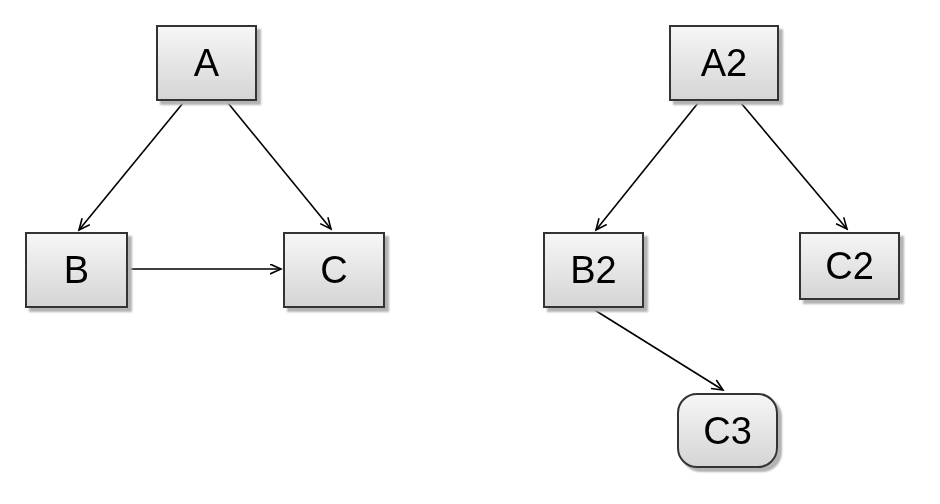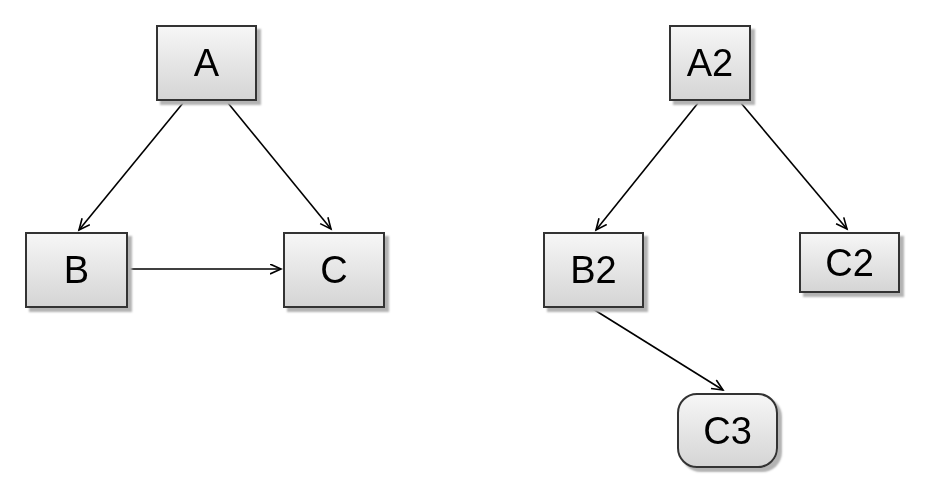--- a/index.html
+++ b/index.html
@@ -62,26 +62,26 @@
   <div id="node-layer">
       <div class="node" style="left: 156px; top: 25px; width: 101px; height: 76px;">
         <span>A</span>
       </div>
       <div class="node" style="left: 25px; top: 232px; width: 103px; height: 76px;">
         <span>B</span>
       </div>
       <div class="node" style="left: 283px; top: 232px; width: 102px; height: 76px;">
         <span>C</span>
       </div>
-      <div class="node" style="left: 669px; top: 25px; width: 82px; height: 76px;">
+      <div class="node" style="left: 669px; top: 25px; width: 110px; height: 76px;">
         <span>A2</span>
       </div>
       <div class="node" style="left: 543px; top: 232px; width: 101px; height: 76px;">
         <span>B2</span>
       </div>
-      <div class="node" style="left: 799px; top: 232px; width: 101px; height: 61px;">
+      <div class="node" style="left: 799px; top: 232px; width: 101px; height: 68px;">
         <span>C2</span>
       </div>
       <div class="node" style="left: 677px; top: 393px; width: 101px; height: 75px; border-radius: 20px;">
         <span>C3</span>
       </div>
     </div>
 </div>
 
 </body></html>

